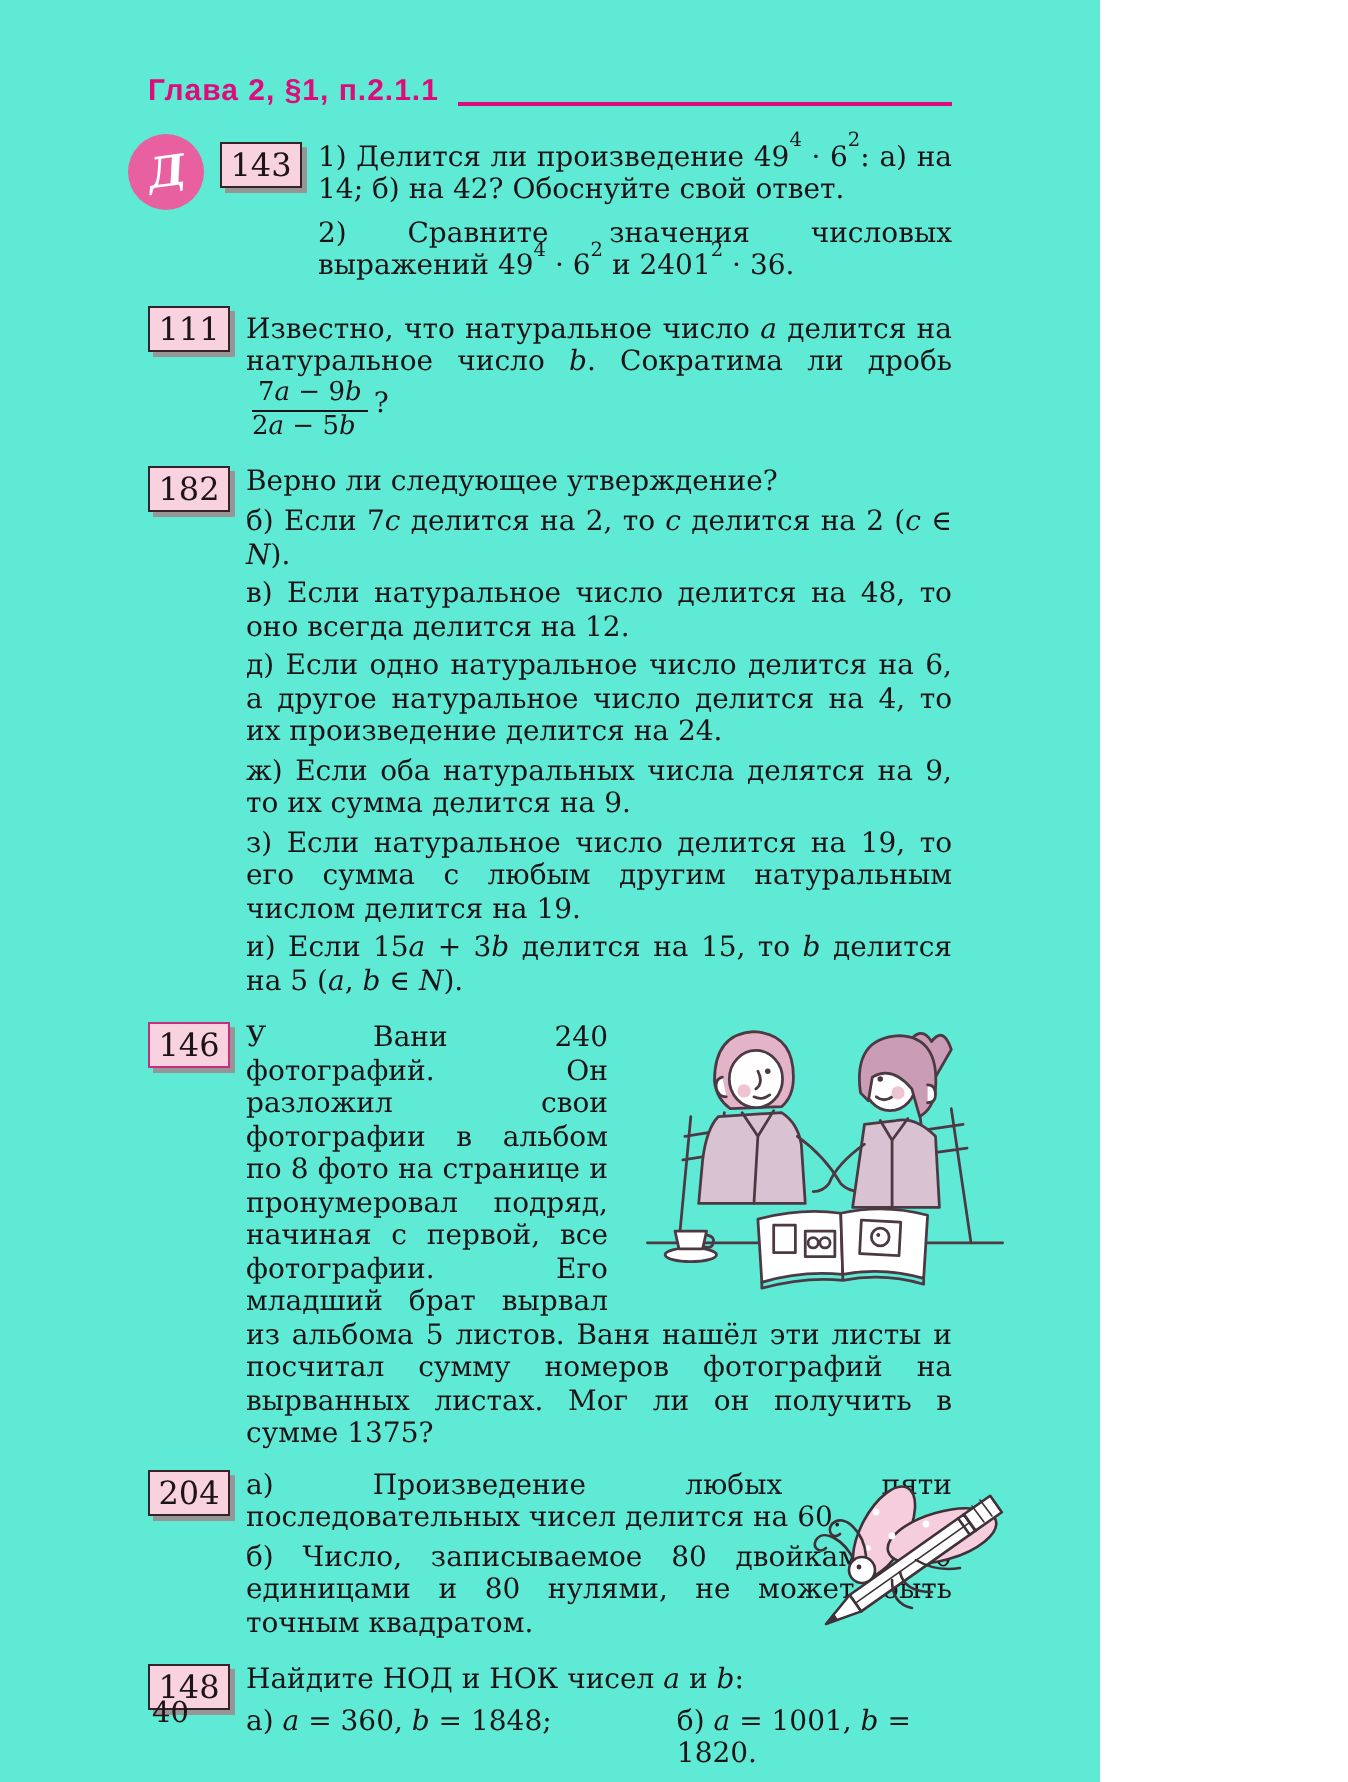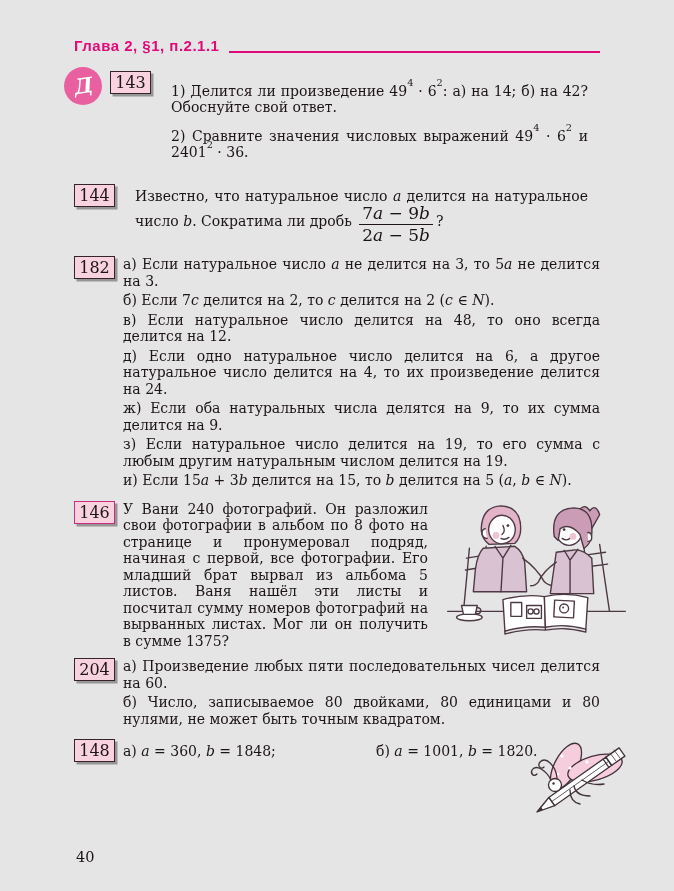--- a/index.html
+++ b/index.html
@@ -2,21 +2,21 @@
 <html lang="ru" style="--accent: #df0b7b; --icon-circle: #e8609f; --badge-fill: #f8d2df; --badge-border: #362329; --badge-border-alt: #c62e7f; --badge-shadow: #969696; --text: #1d1418; --illustration-pink: #f6cddd; --illustration-line: #4d3944;"><head>
 <meta charset="utf-8">
 <style>
   :root{
     --accent:#df0b7b; --icon-circle:#e8609f; --badge-fill:#f8d2df;
     --badge-border:#362329; --badge-border-alt:#c62e7f; --badge-shadow:#969696;
     --text:#1d1418; --illustration-pink:#f6cddd; --illustration-line:#4d3944;
   }
   html,body{margin:0;padding:0;background:#fff;}
   .page{
-    position:relative; width:674px; height:891px; background:#e5e5e5; overflow:hidden;
+    position:relative; width:550px; height:891px; background:#5eead4; overflow:hidden;
     font-family:"DejaVu Serif", serif; color:var(--text);
     font-size:14px; line-height:16.5px;
     padding:38px 74px 0 74px; box-sizing:border-box;
     -webkit-hyphens:auto; hyphens:auto;
   }
   
   .header-row{display:flex; align-items:flex-end; margin:0 0 16px -0px;}
   .header-text{
     font-family:"Liberation Sans", sans-serif; font-weight:bold;
     font-size:15px; letter-spacing:0.5px; color:var(--accent); white-space:nowrap;
@@ -36,30 +36,30 @@
   .task-icon{
     width:38px; height:38px; border-radius:50%; background:var(--icon-circle);
     display:inline-flex; align-items:center; justify-content:center;
     margin:-4px 8px 0 0; flex:0 0 auto;
   }
   .task-icon i{
     color:#fff; font-size:21px; font-weight:bold; font-style:italic;
     transform:rotate(-8deg); line-height:1;
   }
   .ptext{flex:1 1 auto; min-width:0;}
-  .line{margin:12px; text-align:justify;}
+  .line{margin:0; text-align:justify;}
   .part2{margin-top:5px;}
   .intro{margin:0 0 4px;}
   .item{margin:0 0 3px; text-align:justify;}
   sup{font-size:70%; line-height:0; position:relative; top:-0.38em;}
   i{font-style:italic;}
   
   .frac{
-    display:inline-block; vertical-align:-0.9em; text-align:center;
-    font-size:17px; line-height:1.12; margin:0 3px;
+    display:inline-block; vertical-align:-0.9em; text-align:left;
+    font-size:13px; line-height:1.12; margin:0 3px;
   }
   .frac .num{display:block; border-bottom:1.4px solid var(--text); padding:0 3px 1px;}
   .frac .den{display:block; padding-top:1px;}
   .frac-line{margin-top:4px; margin-bottom:2px;}
   
   .p146-text{ text-align:justify; margin:0; }
   .kids-art{float:right; width:196px; height:148px; margin:-6px -34px 2px 10px;}
   .p146 .ptext{min-height:140px;}
   
   .cols{display:flex; margin-top:4px;}
@@ -86,35 +86,35 @@
       <span class="badge">143</span>
     </div>
     <div class="ptext">
       <p class="line">1) Делится ли произведение 49<sup>4</sup> · 6<sup>2</sup>: а) на 14; б) на 42? Обоснуйте свой ответ.</p>
       <p class="line part2">2) Сравните значения числовых выражений 49<sup>4</sup> · 6<sup>2</sup> и 2401<sup>2</sup> · 36.</p>
     </div>
   </section>
 
   <section class="problem">
     <div class="badge-col">
-      <span class="badge">144</span>
+      <span class="badge">111</span>
     </div>
     <div class="ptext">
       <p class="line frac-line"><span>Известно, что натуральное число <i>a</i> делится на натуральное число <i>b</i>. Сократима ли дробь</span>
         <span class="frac"><span class="num">7<i>a</i> − 9<i>b</i></span><span class="den">2<i>a</i> − 5<i>b</i></span></span><span>?</span>
       </p>
     </div>
   </section>
 
   <section class="problem">
     <div class="badge-col">
       <span class="badge">182</span>
     </div>
     <div class="ptext">
-      <p class="item">а) Если натуральное число <i>a</i> не делится на 3, то 5<i>a</i> не делится на 3.</p>
+      <p class="line intro">Верно ли следующее утверждение?</p>
       <p class="item">б) Если 7<i>c</i> делится на 2, то <i>c</i> делится на 2 (<i>c</i> ∈ <i>N</i>).</p>
       <p class="item">в) Если натуральное число делится на 48, то оно всегда делится на 12.</p>
       <p class="item">д) Если одно натуральное число делится на 6, а другое натуральное число делится на 4, то их произведение делится на 24.</p>
       <p class="item">ж) Если оба натуральных числа делятся на 9, то их сумма делится на 9.</p>
       <p class="item">з) Если натуральное число делится на 19, то его сумма с любым другим натуральным числом делится на 19.</p>
       <p class="item">и) Если 15<i>a</i> + 3<i>b</i> делится на 15, то <i>b</i> делится на 5 (<i>a</i>, <i>b</i> ∈ <i>N</i>).</p>
     </div>
   </section>
 
   <section class="problem p146">
@@ -171,20 +171,21 @@
       <p class="item">а) Произведение любых пяти последовательных чисел делится на 60.</p>
       <p class="item">б) Число, записываемое 80 двойками, 80 единицами и 80 нулями, не может быть точным квадратом.</p>
     </div>
   </section>
 
   <section class="problem">
     <div class="badge-col">
       <span class="badge">148</span>
     </div>
     <div class="ptext">
+      <p class="line intro">Найдите НОД и НОК чисел <i>a</i> и <i>b</i>:</p>
       <div class="cols">
         <span class="col-a">а) <i>a</i> = 360,  <i>b</i> = 1848;</span>
         <span class="col-b">б) <i>a</i> = 1001,  <i>b</i> = 1820.</span>
       </div>
     </div>
   </section>
 
   <svg class="dragonfly-art" viewBox="0 0 170 105" stroke="#3f3138" fill="none" stroke-width="1.3" stroke-linecap="round" stroke-linejoin="round">
     <ellipse cx="74" cy="26" rx="25" ry="11.5" fill="#f6cddd" transform="rotate(-62 74 26)"></ellipse>
     <ellipse cx="103" cy="28" rx="28" ry="12" fill="#f6cddd" transform="rotate(-16 103 28)"></ellipse>

